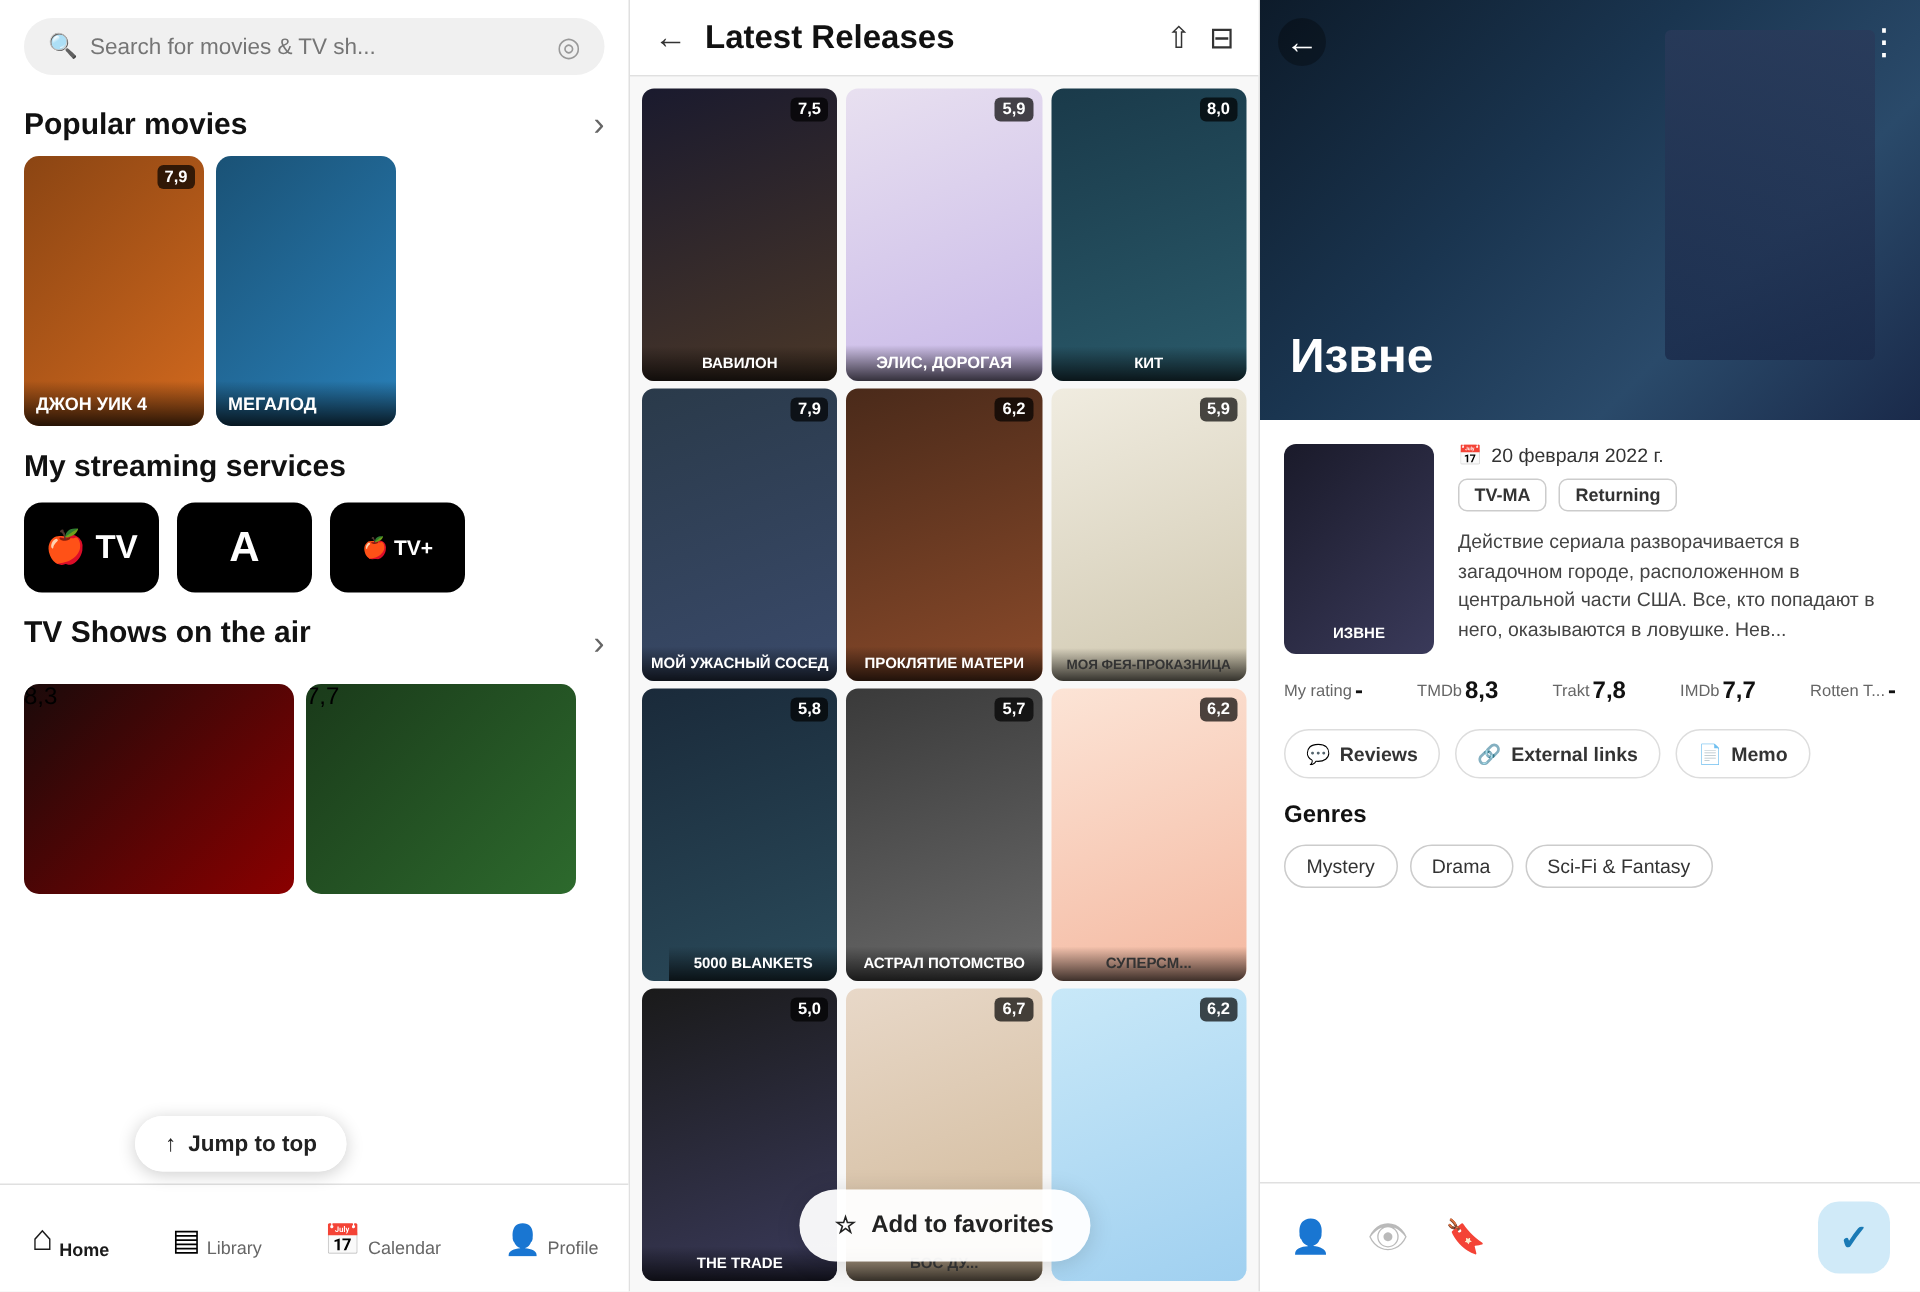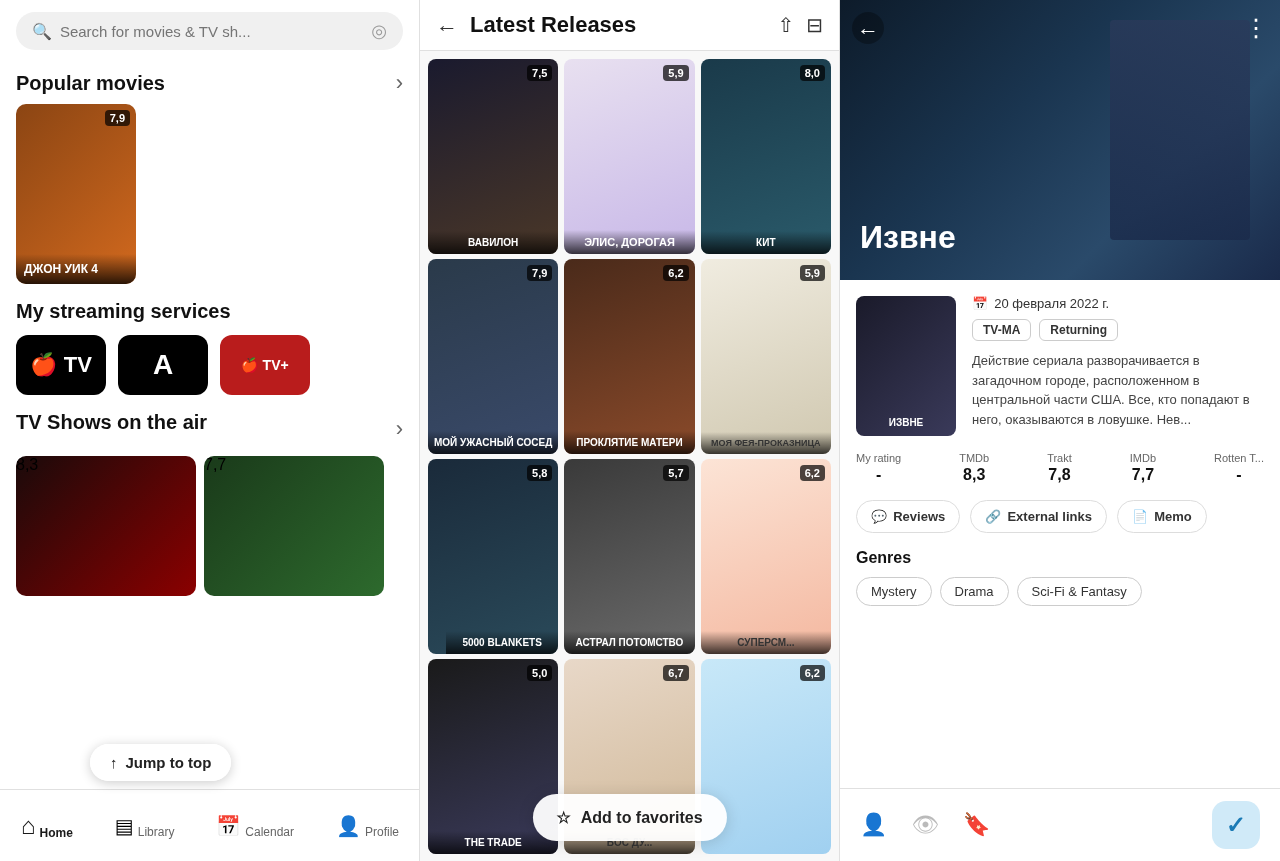--- a/index.html
+++ b/index.html
@@ -119,21 +119,21 @@
       height: 60px;
       border-radius: 12px;
       display: flex;
       align-items: center;
       justify-content: center;
       font-weight: 700;
       font-size: 22px;
     }
     .logo-appletv { background: #000; color: #fff; }
     .logo-altv { background: #000; color: #fff; font-size: 28px; }
-    .logo-appletvplus { background: #b91c1c; color: #fff; font-size: 14px; }
+    .logo-appletvplus { background: #000000; color: #fff; font-size: 14px; }
 
     .tvshows-section { padding: 0 16px; }
     .tvshows-section h2 { font-size: 20px; font-weight: 700; color: #111; margin-bottom: 12px; }
 
     .tv-row { display: flex; gap: 8px; }
     .tv-card { position: relative; border-radius: 10px; overflow: hidden; width: 180px; height: 140px; }
     .tv-card-1 { background: linear-gradient(135deg, #1a0a0a, #8B0000); }
     .tv-card-2 { background: linear-gradient(135deg, #1a3a1a, #2d6a2d); }
 
     
@@ -386,21 +386,20 @@
       line-height: 1.5;
     }
 
     .ratings-row {
       display: flex;
       justify-content: space-between;
       margin-bottom: 16px;
     }
     .rating-item {
       display: flex;
-      flex-direction: column;
       align-items: center;
       gap: 2px;
     }
     .rating-label { font-size: 11px; color: #666; }
     .rating-value { font-size: 16px; font-weight: 700; color: #111; }
 
     .action-buttons {
       display: flex;
       gap: 10px;
       margin-bottom: 16px;
@@ -482,20 +481,23 @@
   </div>
 
   <div class="section-header">
     <h2>Popular movies</h2>
     <span style="font-size:22px;color:#666;">›</span>
   </div>
   <div class="movie-row">
     <div class="movie-card card-jw">
       <div class="rating-badge">7,9</div>
       <div class="card-title-overlay">ДЖОН УИК 4</div>
+    </div>
+    <div class="movie-card card-meg">
+      <div class="card-title-overlay">МЕГАЛОД</div>
     </div>
   </div>
 
   <div class="streaming-section">
     <h2>My streaming services</h2>
     <div class="streaming-logos">
       <div class="streaming-logo logo-appletv">
         <span>🍎 TV</span>
       </div>
       <div class="streaming-logo logo-altv">

